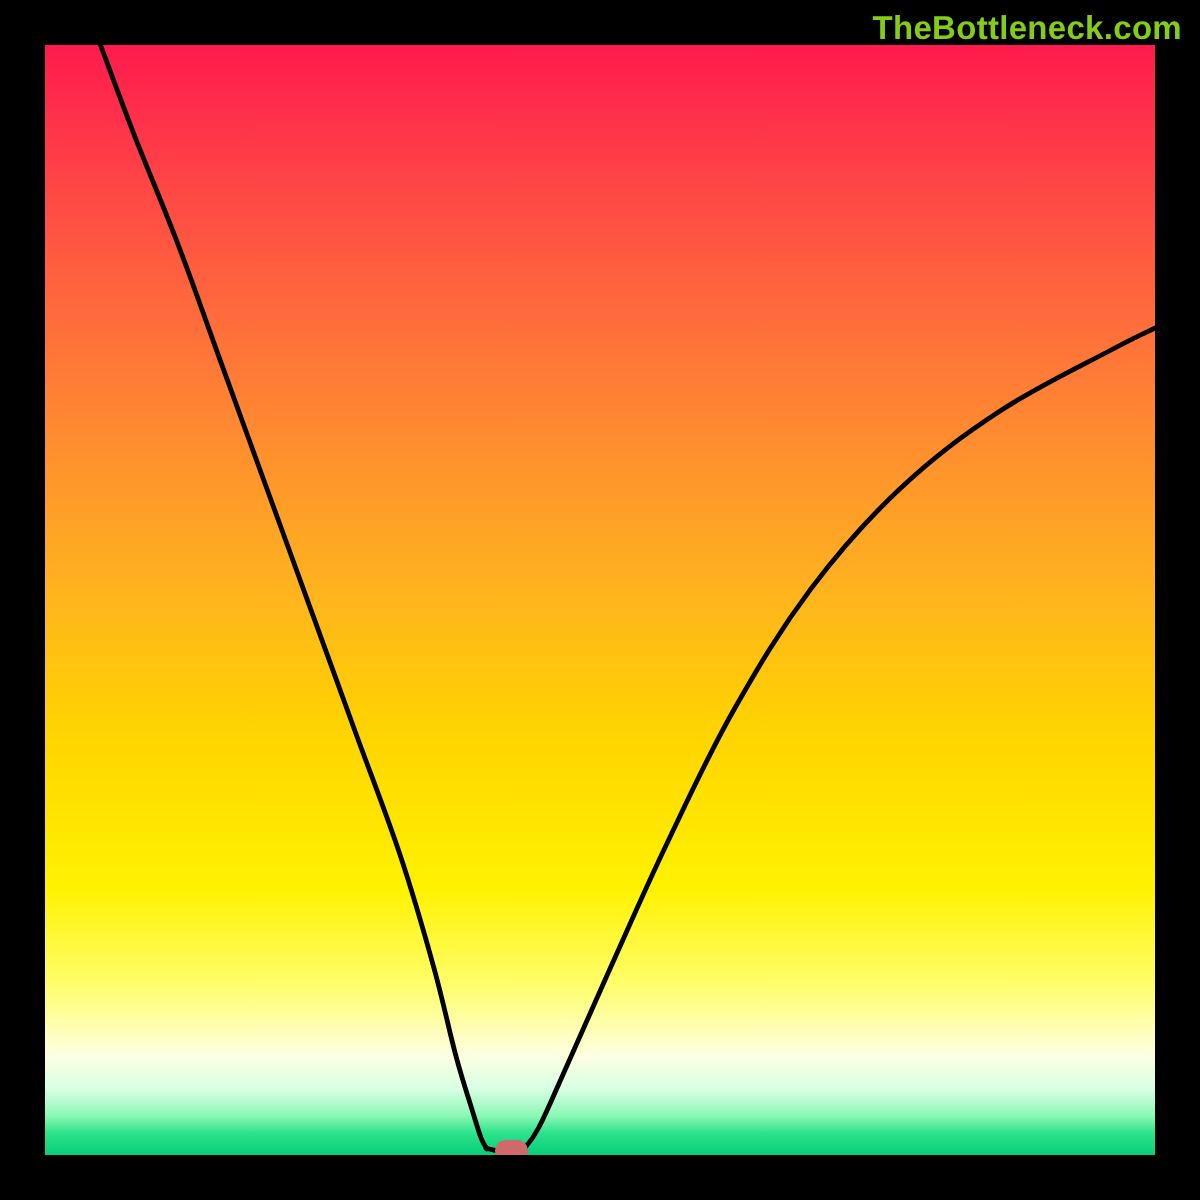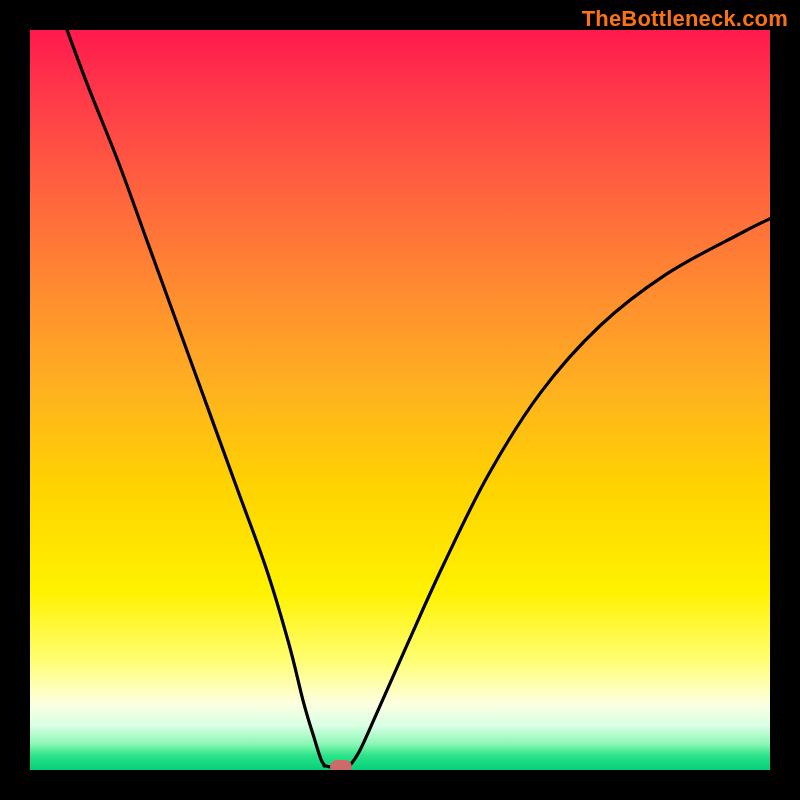--- a/index.html
+++ b/index.html
@@ -36,21 +36,21 @@
       #d9ffe4 94%,
       #8bf7b4 96.5%,
       #2de38a 98%,
       #05cf79 100%
     );
   }
   .watermark {
     position: absolute;
     top: 6px;
     right: 12px;
-    color: #f97316;
+    color: #84cc16;
     font-size: 22px;
     font-weight: 600;
     letter-spacing: 0.2px;
     user-select: none;
   }
   .curve {
     position: absolute;
     inset: 0;
     width: 740px;
     height: 740px;

